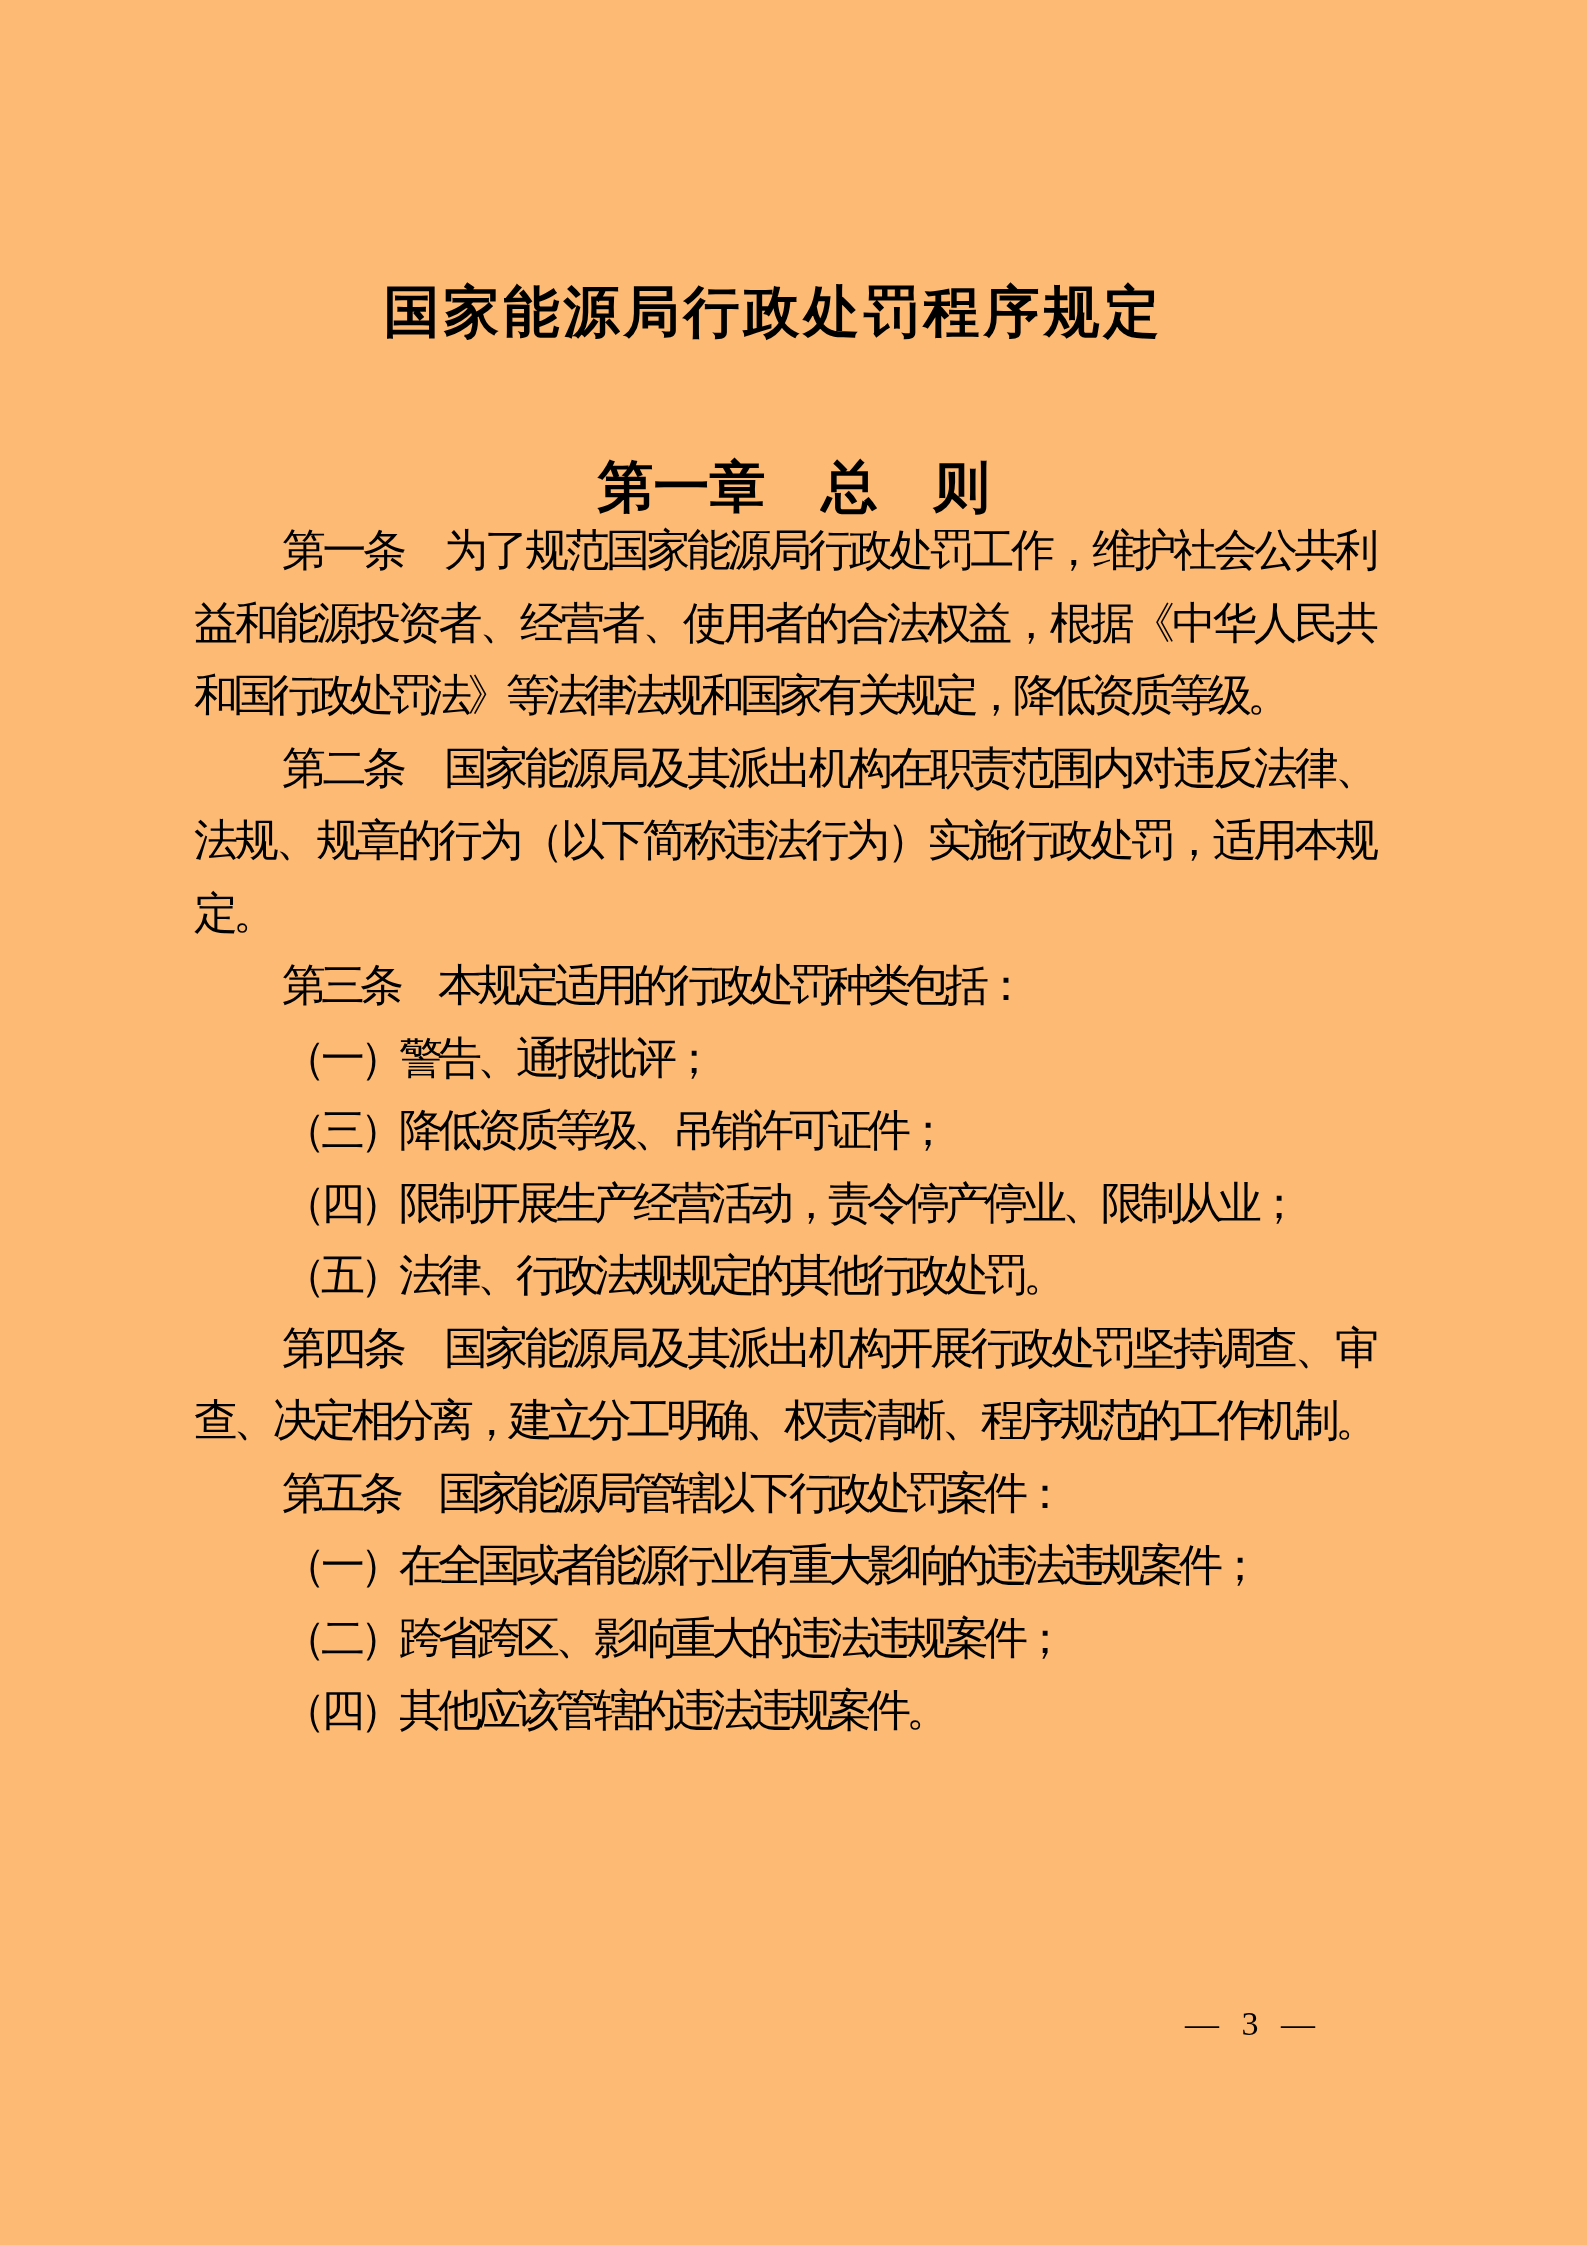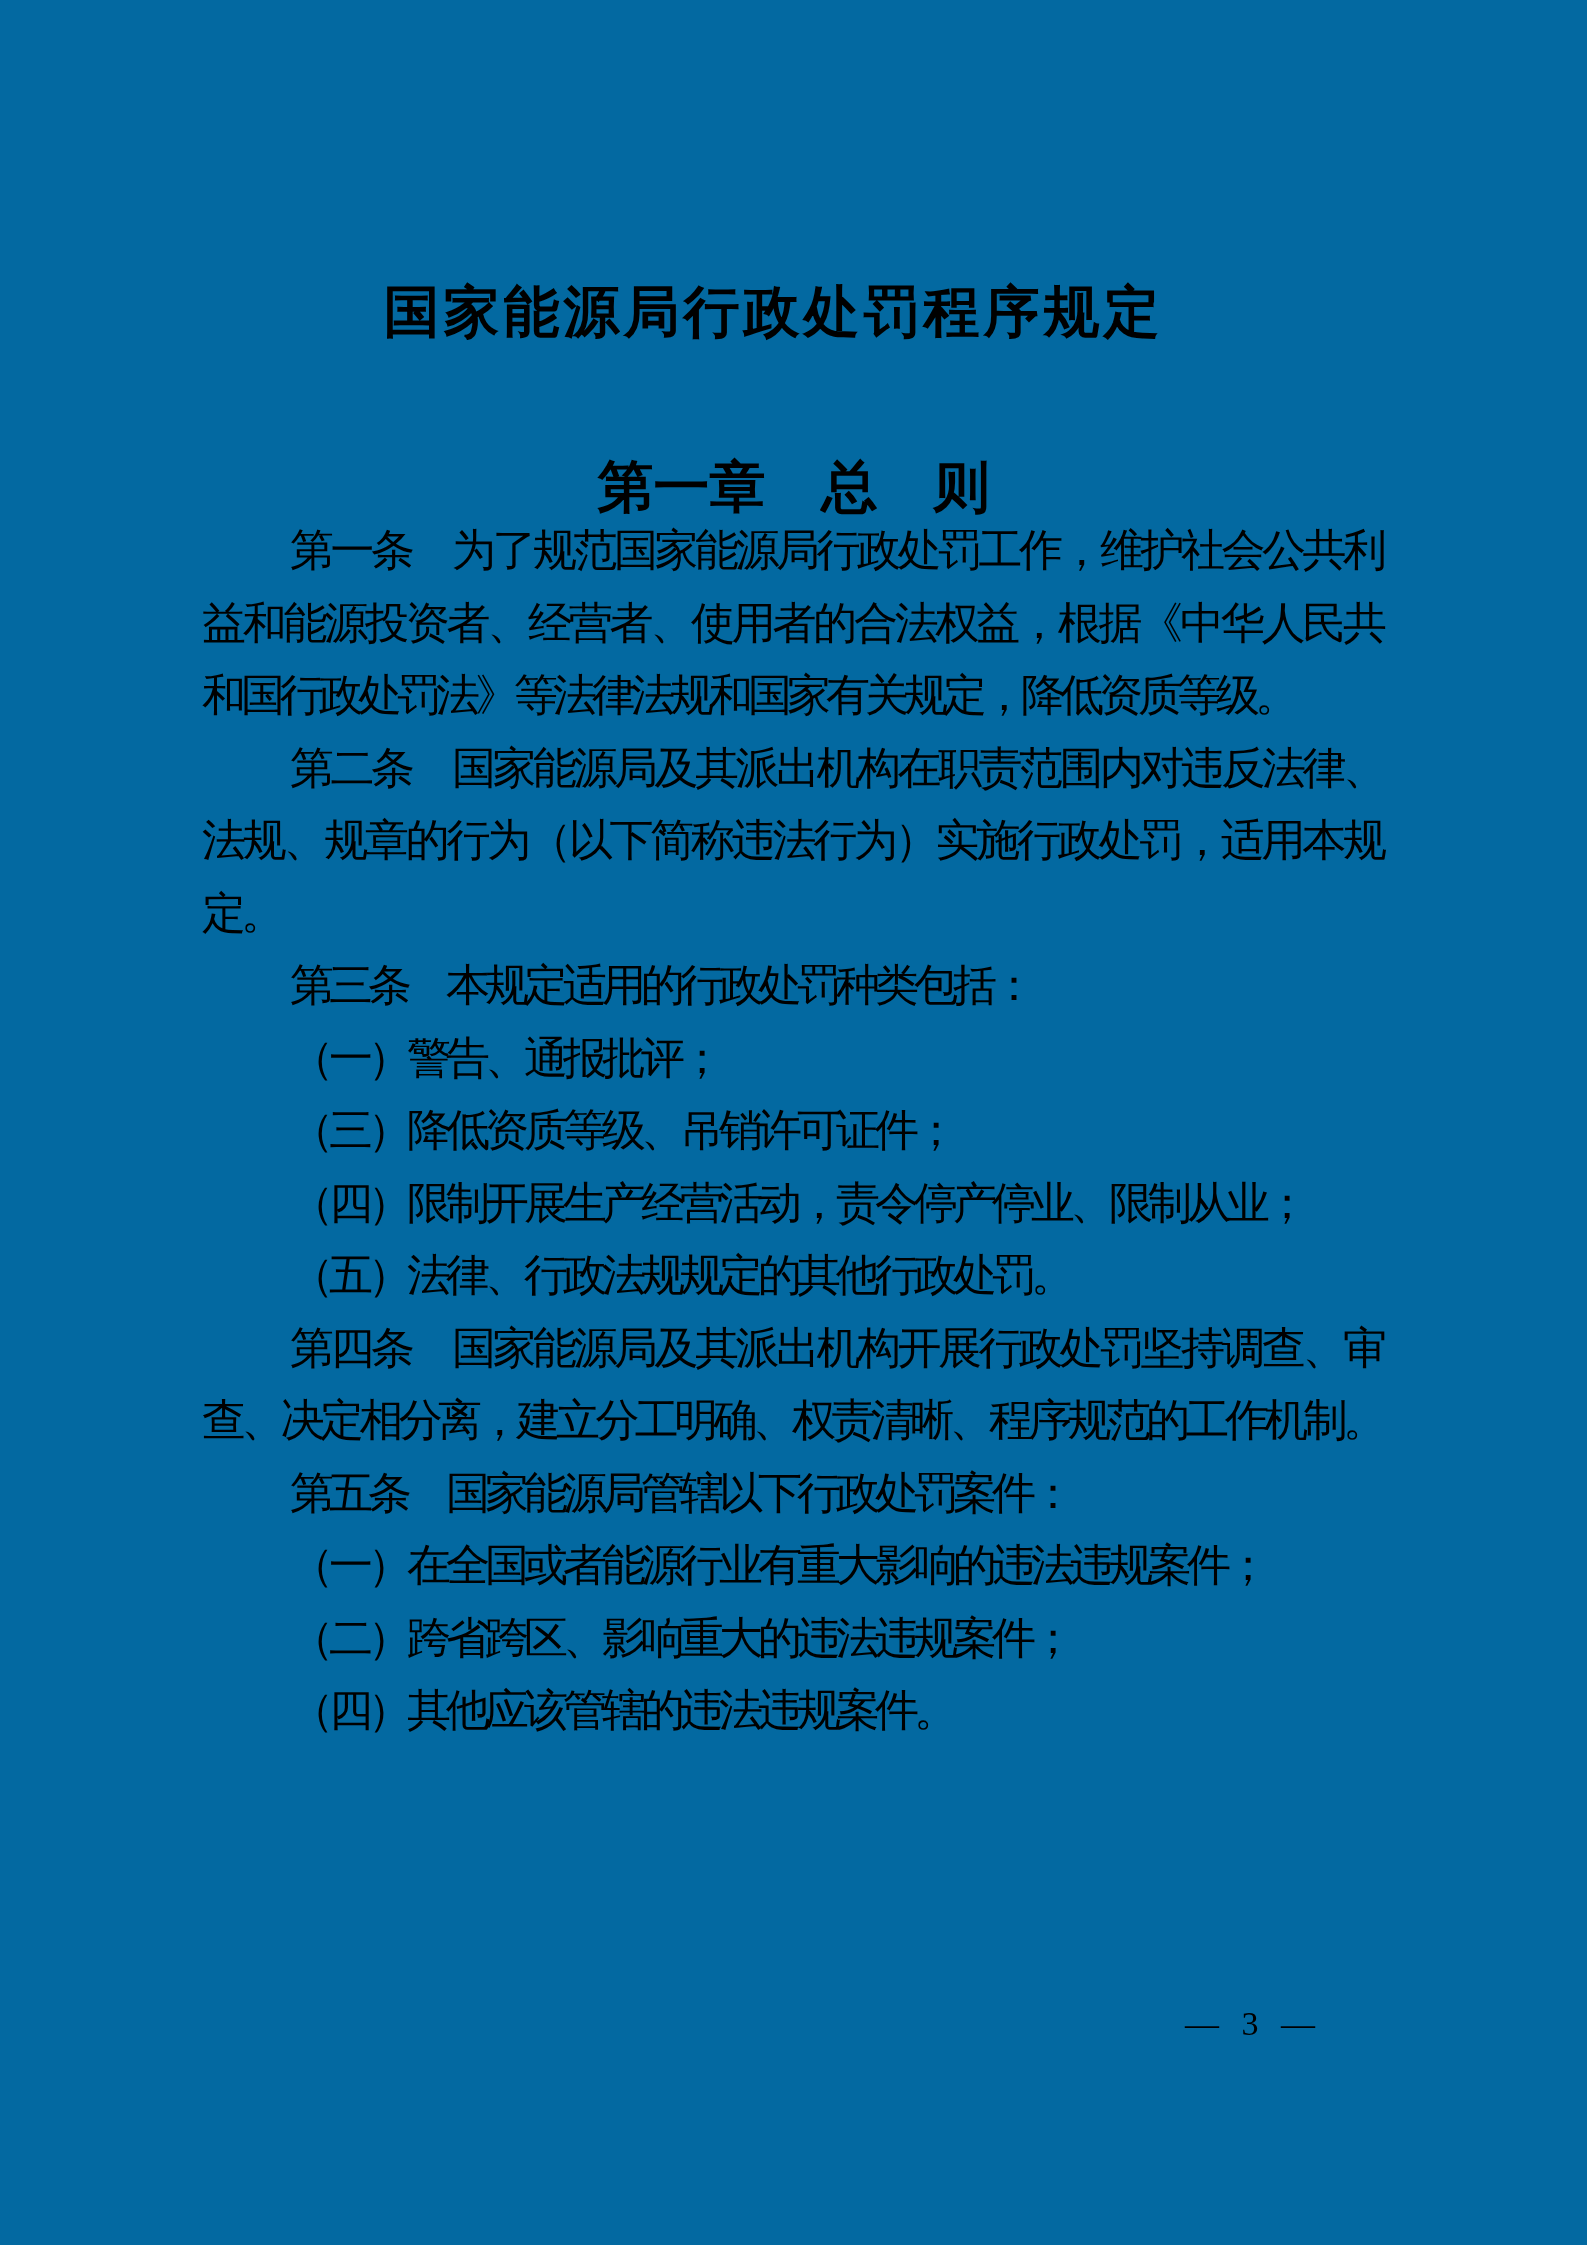--- a/index.html
+++ b/index.html
@@ -4,21 +4,21 @@
 <style>
   html, body {
     margin: 0;
     padding: 0;
     background: #ffffff;
   }
   .page {
     position: relative;
     width: 1587px;
     height: 2245px;
-    background: #0369a1;
+    background: #fdba74;
     color: #000000;
     font-family: "Liberation Sans", sans-serif;
     overflow: hidden;
   }
   .doc-title {
     position: absolute;
     top: 281px;
     left: 0;
     right: 40px;
     margin: 0;
@@ -37,21 +37,21 @@
     margin: 0;
     text-align: center;
     font-size: 56px;
     line-height: 52px;
     font-weight: 700;
     font-family: "Liberation Sans", sans-serif;
   }
   .body-text {
     position: absolute;
     top: 514px;
-    left: 202px;
+    left: 194px;
     width: 1180px;
   }
   .paragraph {
     margin: 0;
     padding: 0;
   }
   .line {
     height: 72.5px;
     line-height: 72.5px;
     font-size: 44px;

